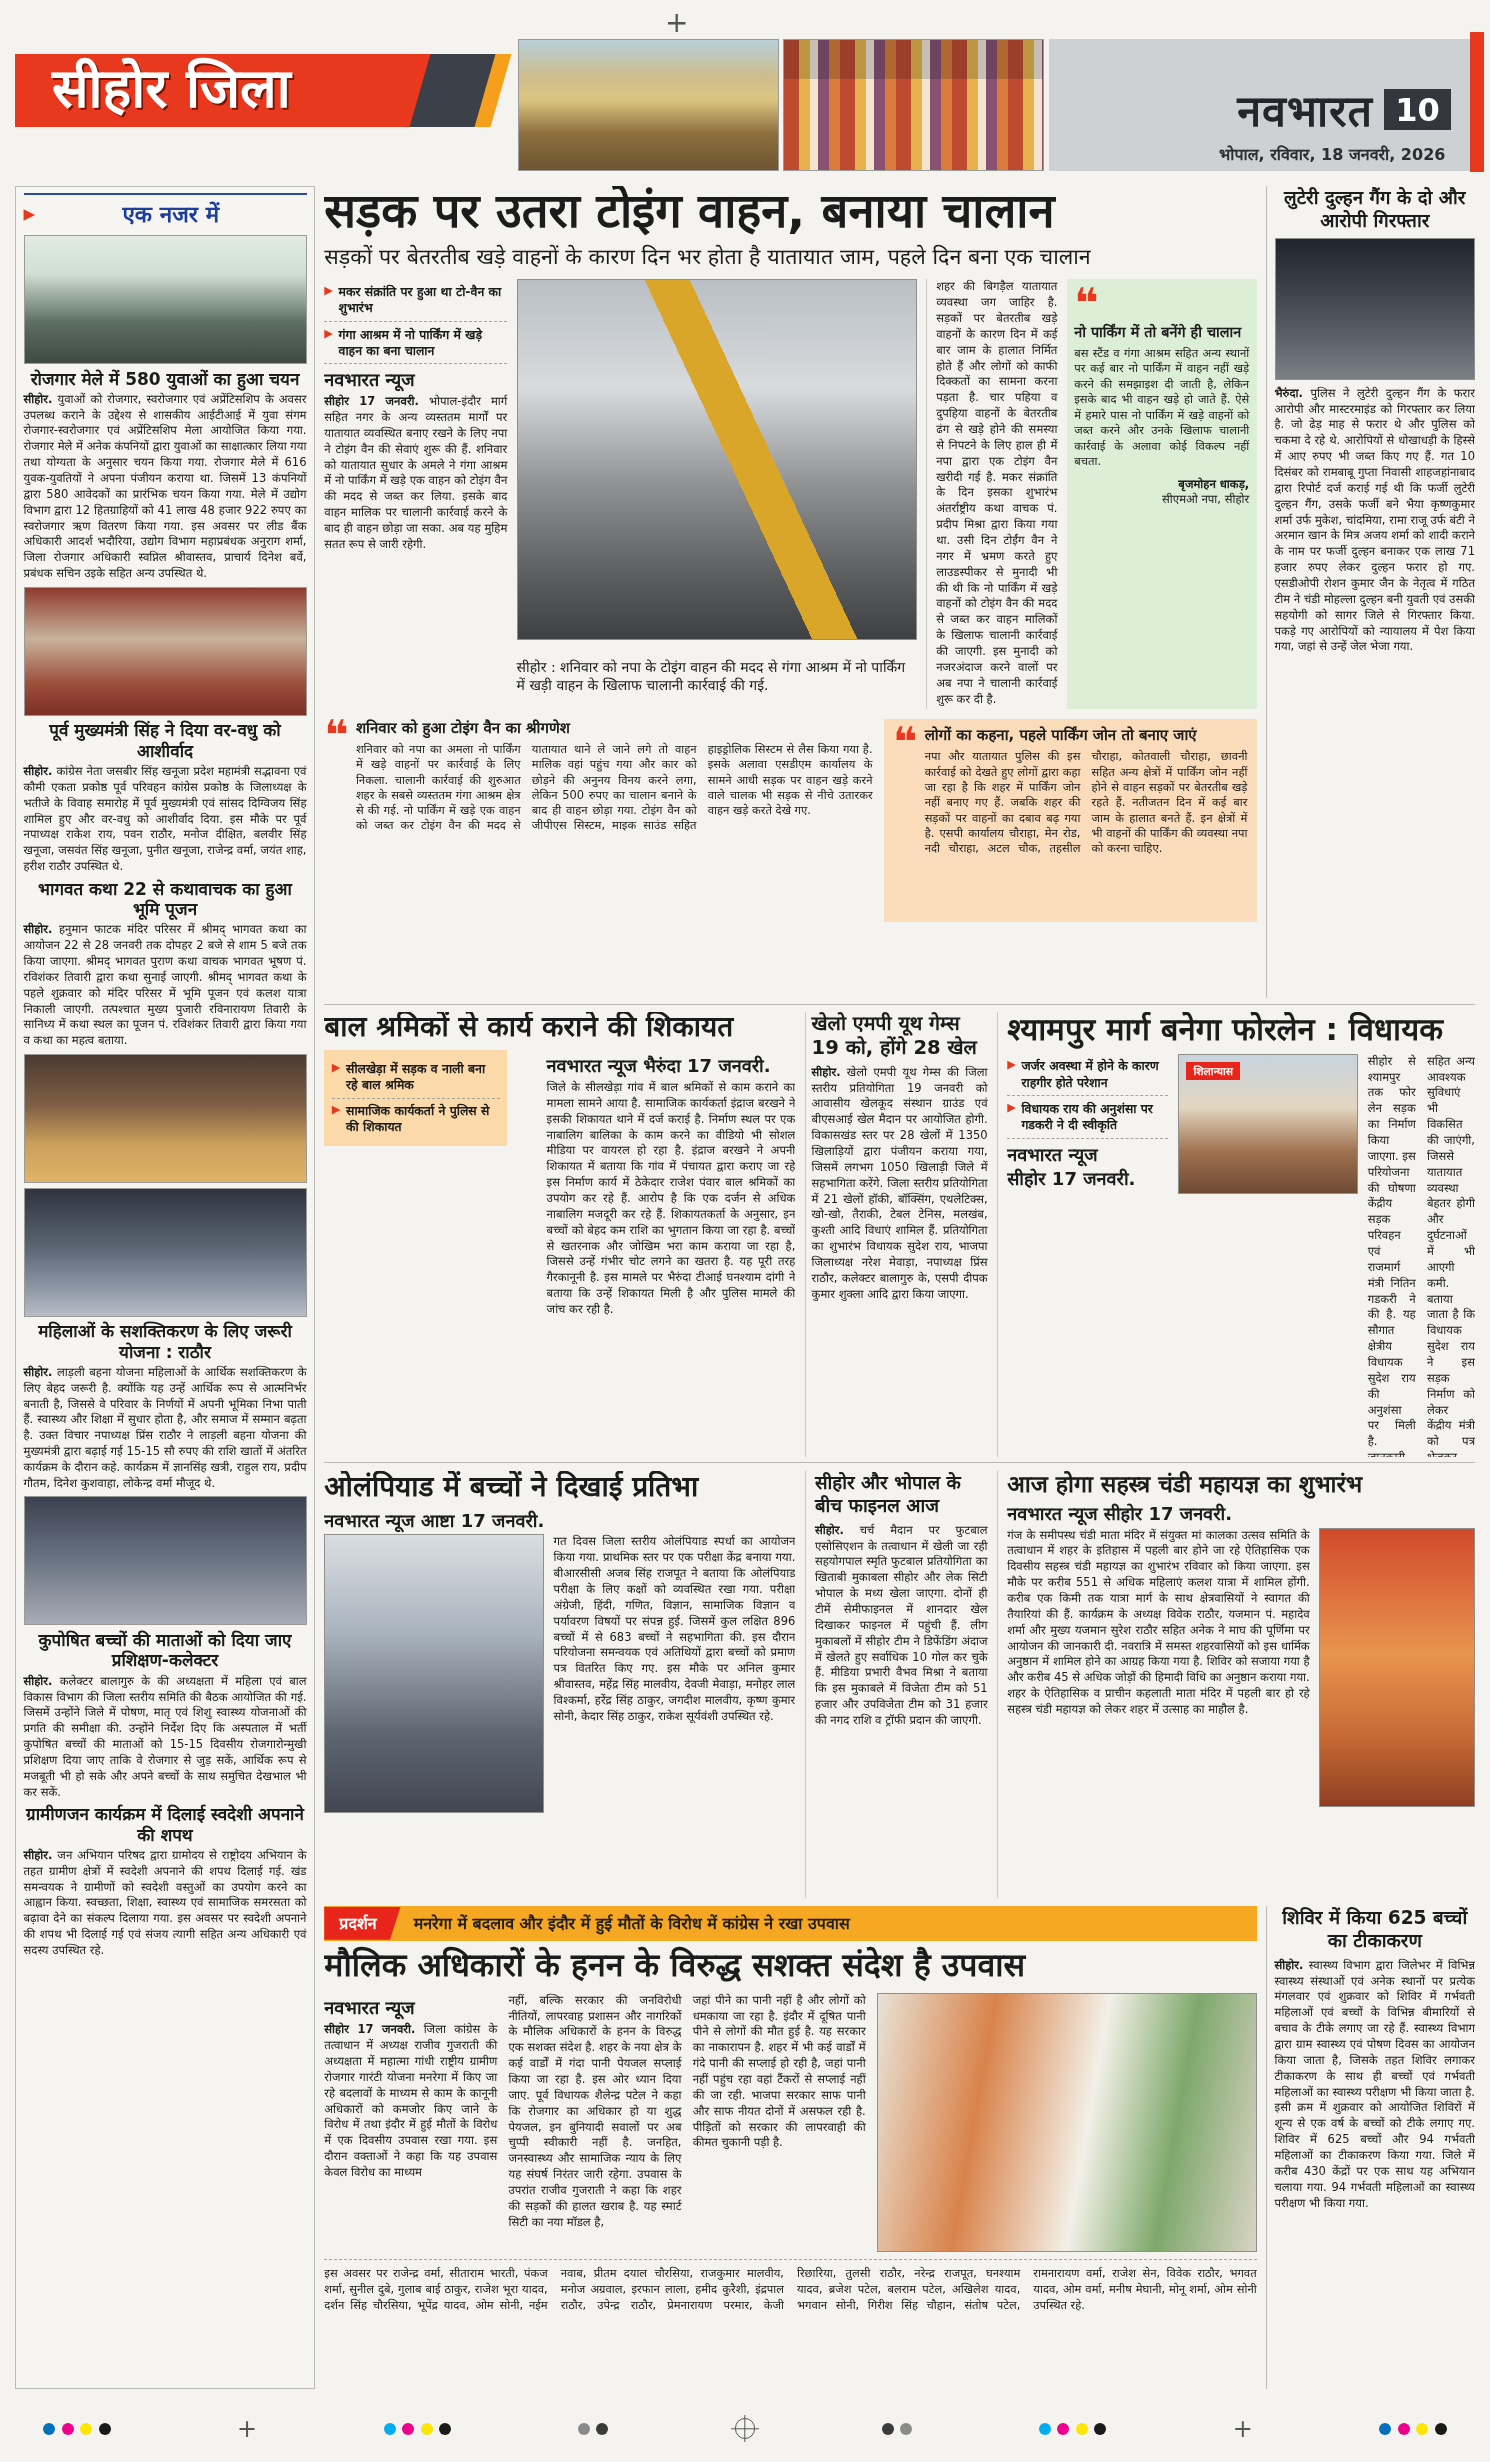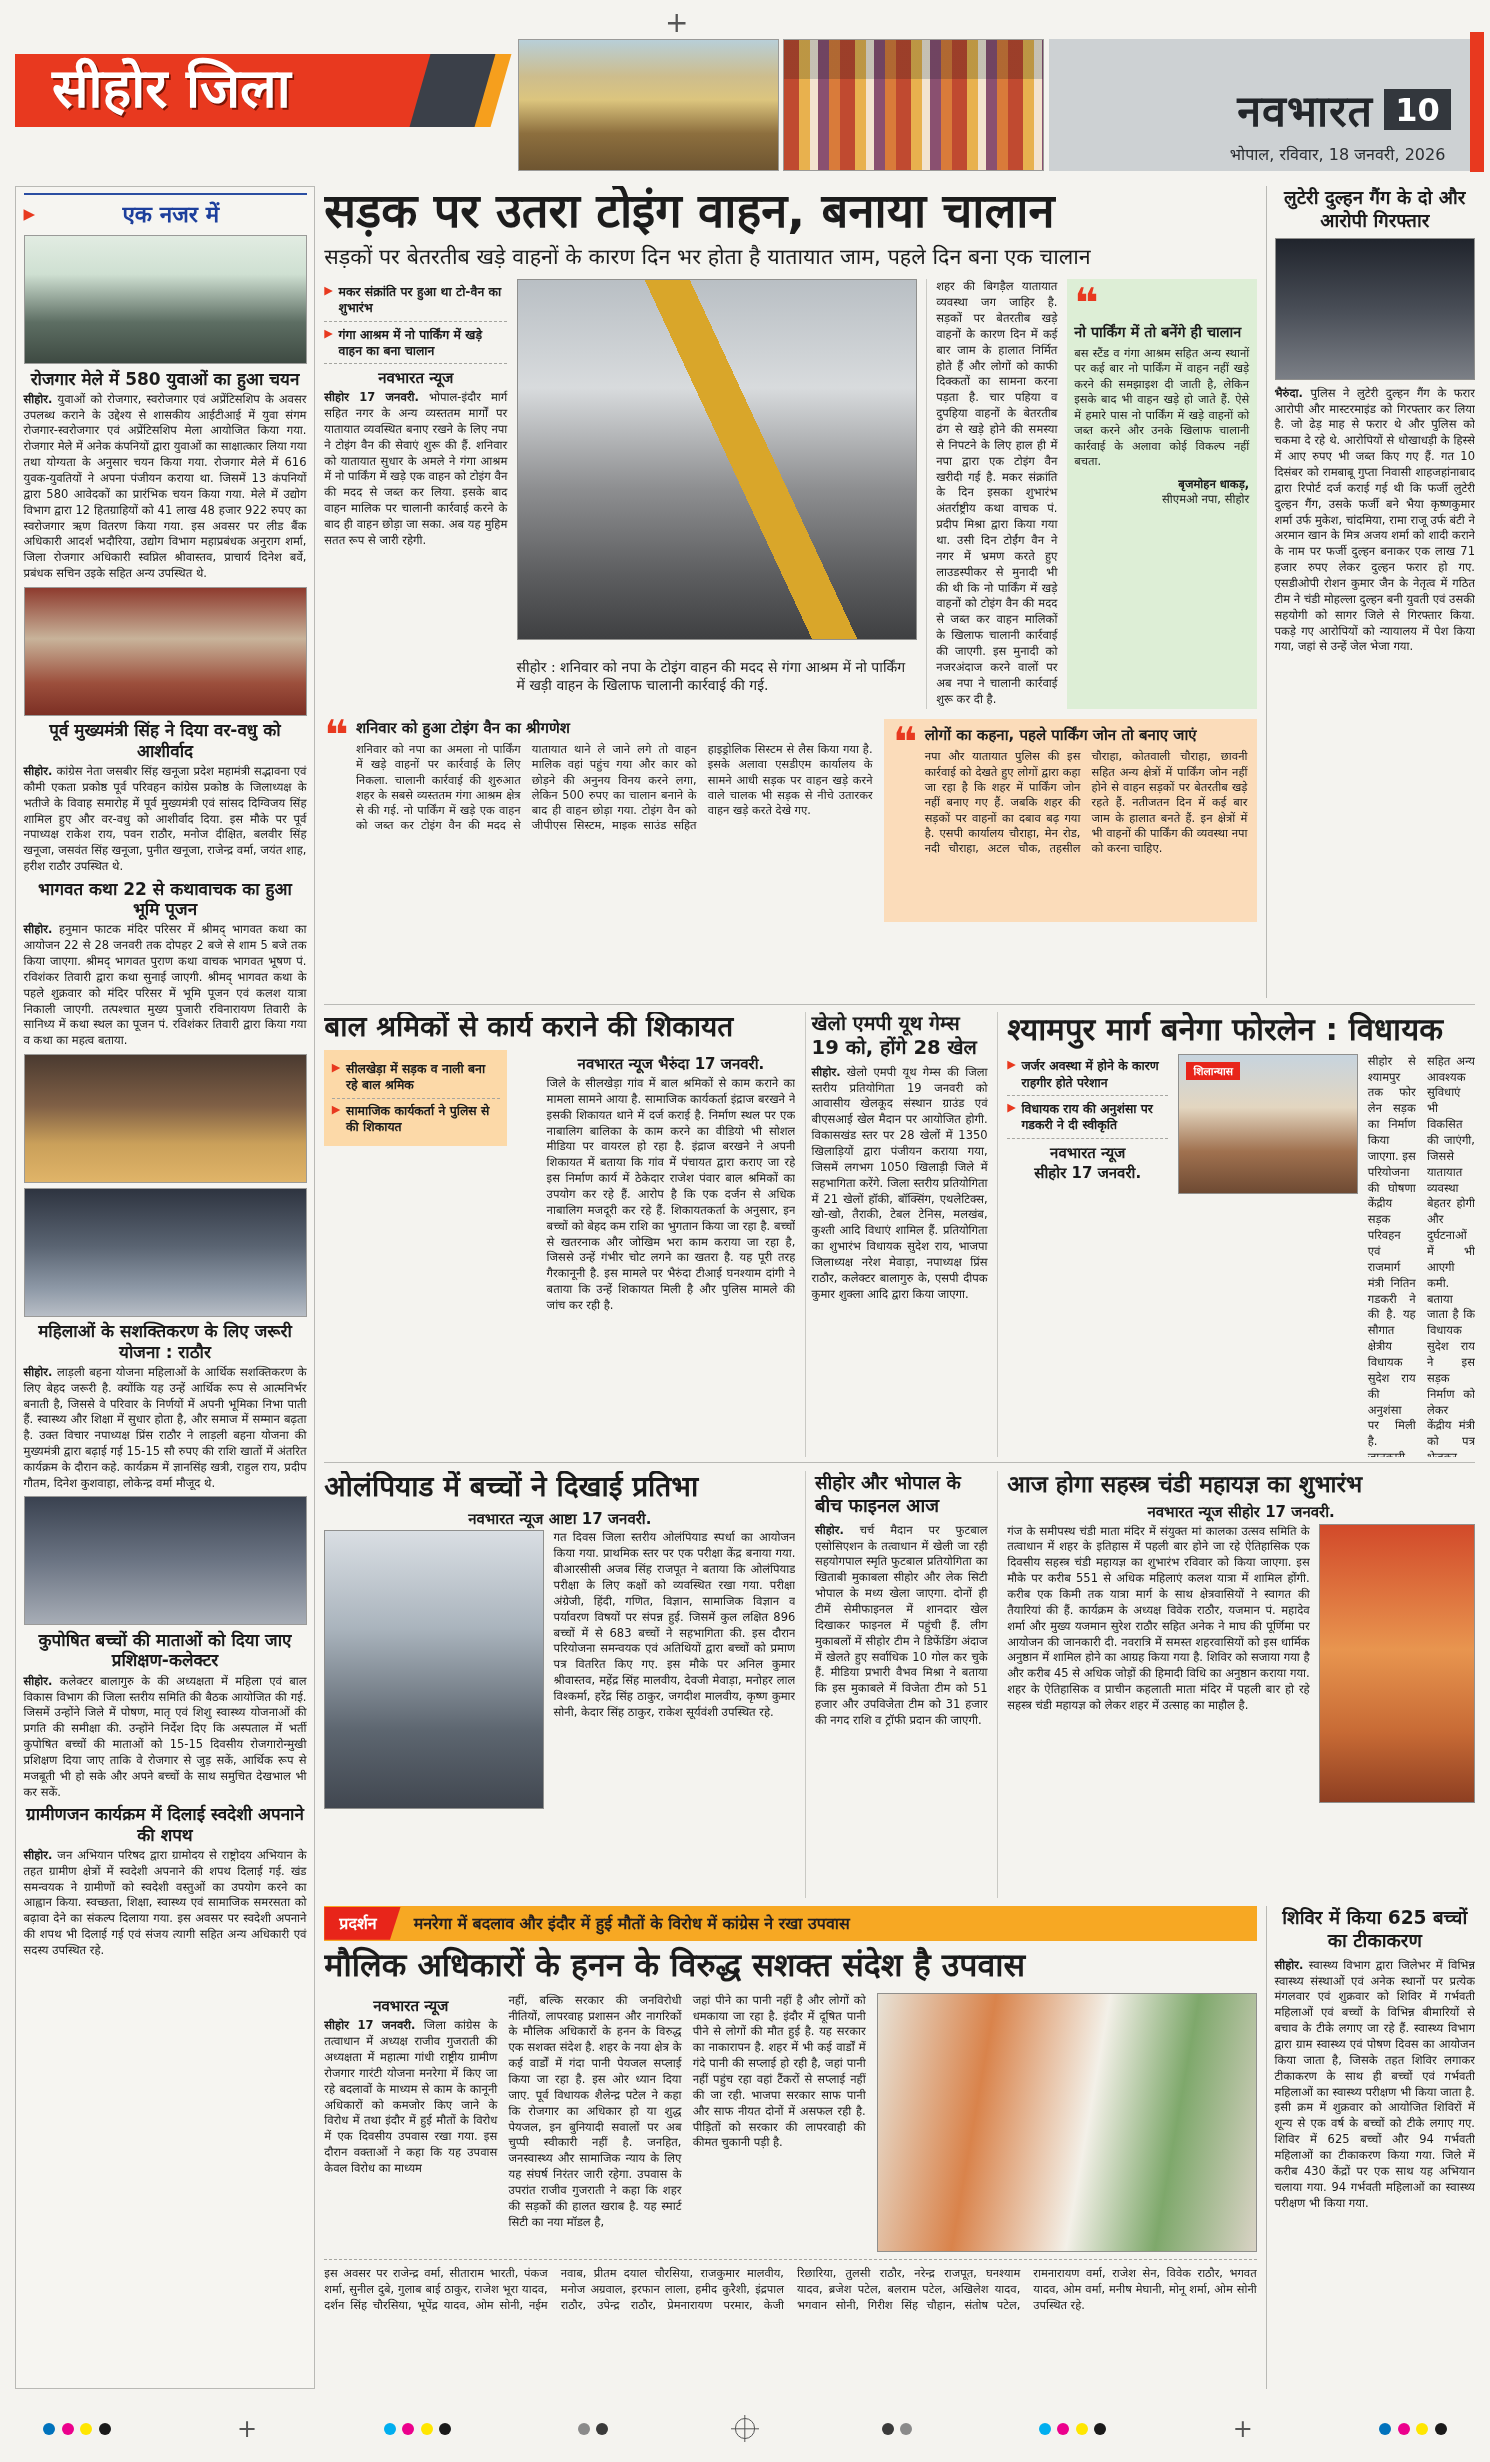--- a/index.html
+++ b/index.html
@@ -14,21 +14,21 @@
   .mast-banner .dark-cut { position:absolute; right:-32px; top:0; width:65px; height:73px; background:#3b4049; transform:skewX(-16deg); z-index:2; }
   .mast-banner .orange-cut { position:absolute; right:-48px; top:0; width:28px; height:73px; background:#f69f1d; transform:skewX(-16deg); z-index:1; }
   .mast-photos { display:flex; gap:3.7px; margin-left:65px; }
   .mast-photo { width:261px; height:132px; border:0.9px solid #9a9a98; }
   .ph-temple { background:linear-gradient(180deg,#b8cfd8 0%,#cdbd8d 28%,#dcc57e 46%,#8d6f3e 72%,#6e5531 100%); }
   .ph-crowd  { background:repeating-linear-gradient(90deg,#c04a30 0 15px,#e8b14e 15px 26px,#f3e3cf 26px 34px,#8a5070 34px 45px,#d97b3a 45px 56px),linear-gradient(180deg,#cfd8dd 0 30%,transparent 30%); background-blend-mode:multiply; }
   .mast-right { flex:1; margin-left:5.6px; background:#cdd1d3; height:132px; position:relative; padding-right:24px; }
   .mast-title-row { display:flex; justify-content:flex-end; align-items:center; gap:11.2px; margin-top:41px; }
   .paper-name { font-size:43px; font-weight:bold; color:#23262a; letter-spacing:0.9px; }
   .page-no { background:#33373d; color:#fff; font-size:32px; font-weight:bold; padding:1.9px 11.2px; }
-  .date-line { text-align:right; font-size:16px; font-weight:normal; color:#2a2d31; margin-top:3.7px; padding-right:5.6px; }
+  .date-line { text-align:right; font-size:16px; font-weight:bold; color:#2a2d31; margin-top:3.7px; padding-right:5.6px; }
   .red-bar { position:absolute; right:-9.3px; top:-7.5px; width:14px; height:140px; background:#e8391f; }
   .crosshair-top { position:absolute; left:665px; top:5.6px; font-size:28px; color:#555; font-weight:normal; }
 
   
   .content { position:absolute; top:186px; left:15px; right:15px; bottom:73px; display:flex; gap:9.3px; }
   .sidebar { width:300px; border:0.9px solid #b9b9b5; background:#f6f5f1; padding:5.6px 7.5px; overflow:hidden; }
   .main { flex:1; display:flex; flex-direction:column; overflow:hidden; }
 
   
   .sb-head { border-top:2.8px solid #2b4ea2; padding-top:3.7px; display:flex; align-items:center; margin-bottom:5.6px; }
@@ -38,21 +38,21 @@
   .sp1 { background:linear-gradient(180deg,#e2ece2 0%,#cfe0d2 30%,#5d6e63 68%,#3e4a42 100%); }
   .sp2 { background:linear-gradient(180deg,#8e3b2e 0%,#c8b39a 40%,#9c4f3c 75%,#7c2f24 100%); }
   .sp3 { background:linear-gradient(180deg,#4a3a30 0%,#806046 40%,#caa05a 70%,#e0b468 100%); }
   .sp4 { background:linear-gradient(180deg,#2e3440 0%,#5a6472 45%,#8d98a6 78%,#b8bec6 100%); }
   .sp5 { background:linear-gradient(180deg,#3a4250 0%,#6b7483 50%,#a7adb6 100%); }
   .sb-art h3 { font-size:17px; text-align:center; margin:3.7px 0 2.8px; line-height:1.2; }
   .sb-art p { font-size:11.5px; line-height:1.38; text-align:justify; }
   .lead-in { font-weight:bold; }
 
   
-  .byline { text-align:center; font-weight:bold; font-size:15px; margin:2.8px 0; }
+  .byline { text-align:left; font-weight:bold; font-size:18px; margin:2.8px 0; }
   .bodytxt { font-size:11.5px; line-height:1.38; text-align:justify; }
   .bullet { display:flex; gap:5.6px; padding:4.7px 0; border-bottom:0.9px dashed #a5a5a0; }
   .bullet:last-child { border-bottom:none; }
   .bullet .tri { color:#e8391f; font-size:11.2px; line-height:1.3; }
   .bullet .btxt { font-weight:bold; font-size:12.4px; line-height:1.3; }
   .quote-mark { color:#e8391f; font-size:41px; line-height:0.8; font-weight:bold; }
 
   
   .row1 { display:flex; gap:9.3px; height:812px; overflow:hidden; }
   .lead { flex:1; overflow:hidden; }

